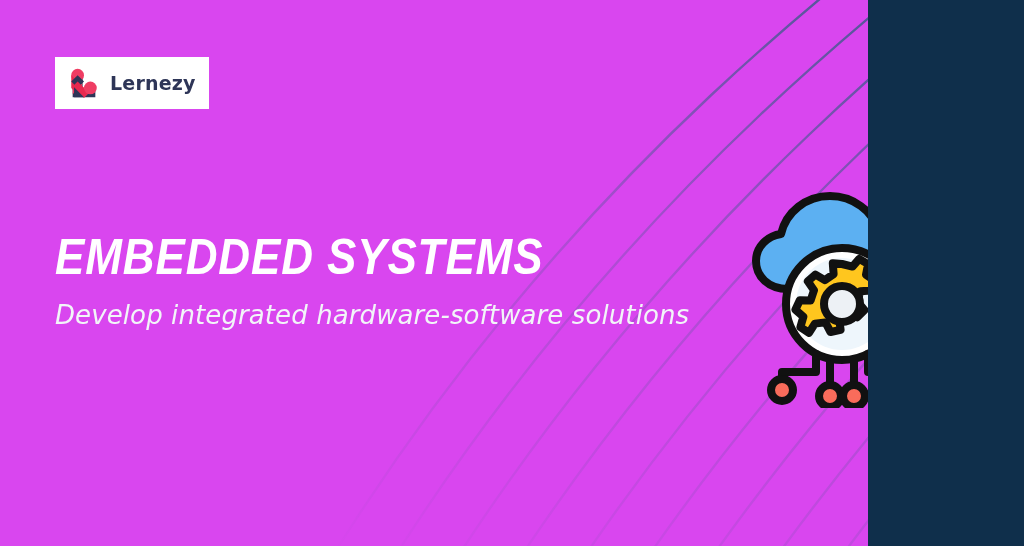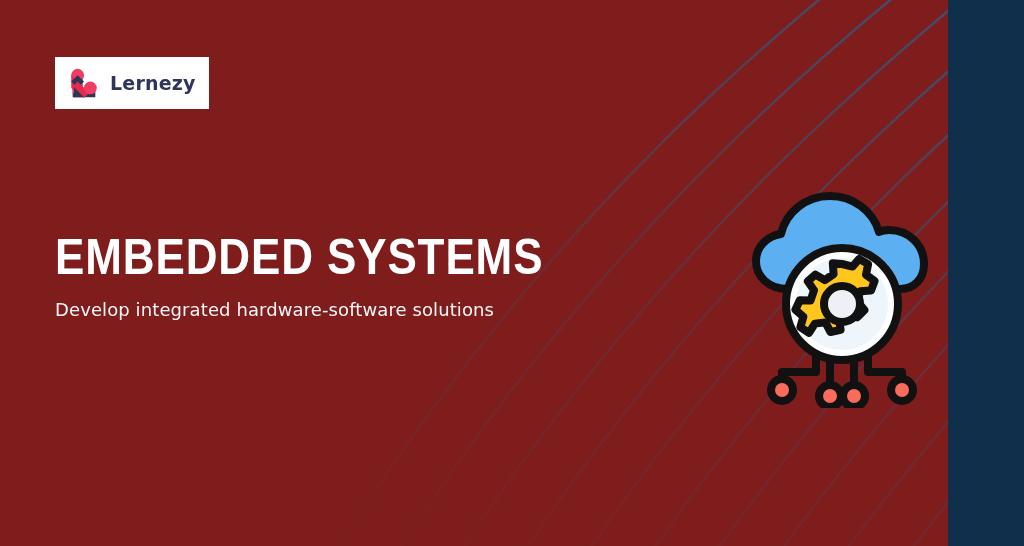--- a/index.html
+++ b/index.html
@@ -2,24 +2,24 @@
 <html><head>
 <meta charset="utf-8">
 <style>
   html, body {
     margin: 0;
     padding: 0;
     background: #0f2f4b;
   }
   .banner {
     position: relative;
-    width: 948px;
+    width: 868px;
     height: 546px;
     overflow: hidden;
-    background: #7f1d1d;
+    background: #d946ef;
     font-family: "Liberation Sans", sans-serif;
   }
 
   
   .stripes {
     position: absolute;
     inset: 0;
     pointer-events: none;
   }
   .stripes svg { display: block; width: 1024px; height: 546px; }
@@ -53,38 +53,39 @@
     line-height: 1;
     white-space: nowrap;
   }
 
   
   .copy {
     position: absolute;
     left: 55px;
     top: 232px;
     width: 660px;
+    font-style: italic;
   }
   .headline {
     margin: 0;
     font-family: "Liberation Sans Narrow", "Liberation Sans", sans-serif;
     font-size: 50px;
     line-height: 1.02;
     font-weight: 700;
     letter-spacing: 1.0px;
     color: #ffffff;
     text-transform: uppercase;
     transform: scaleX(0.88);
     transform-origin: left center;
     white-space: nowrap;
   }
   .subcopy {
     margin: 14px 0 0 0;
     font-family: "DejaVu Sans", sans-serif;
-    font-size: 18px;
+    font-size: 26px;
     line-height: 1.42;
     font-weight: 400;
     color: #f2f5f8;
     letter-spacing: 0.1px;
   }
   .subcopy span { display: block; white-space: nowrap; }
 
   
   .illustration {
     position: absolute;

